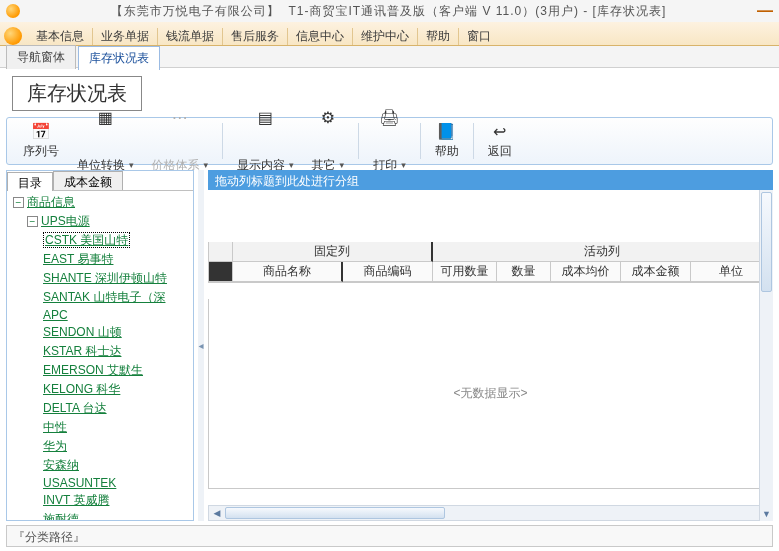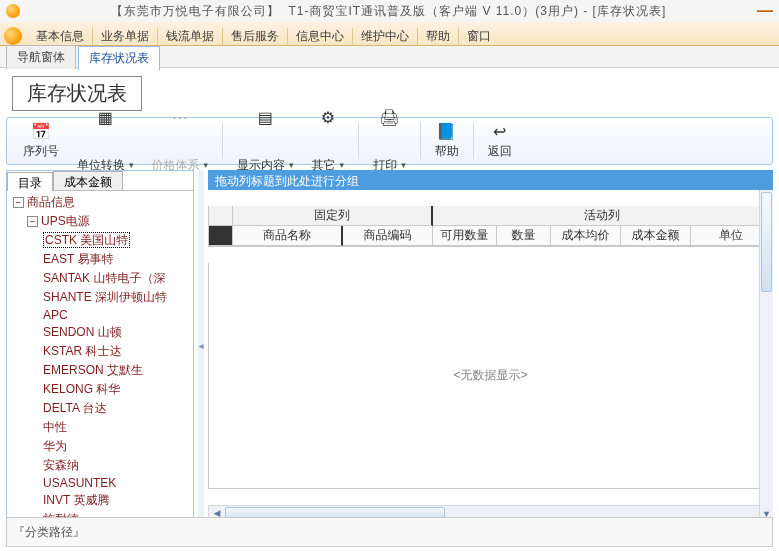--- a/index.html
+++ b/index.html
@@ -30,43 +30,43 @@
 .tsep { width: 1px; height: 36px; background: #cdd9e6; margin: 0 4px; }
 .tlbl { display: flex; align-items: center; gap: 2px; margin-top: 28px; }
 
 .workarea { position: absolute; top: 170px; bottom: 30px; left: 6px; right: 6px; display: flex; gap: 4px; }
 
 .leftpanel { width: 188px; border: 1px solid #a9c8e8; background: #fff; display: flex; flex-direction: column; }
 .lefttabs { height: 20px; display: flex; border-bottom: 1px solid #c0c0c0; }
 .ltab { flex: 0 0 auto; padding: 2px 10px; border: 1px solid #b0b0b0; border-bottom: none; background: #f0f0f0; }
 .ltab.active { background: #fff; position: relative; top: 1px; }
 .tree { flex: 1; overflow: auto; padding: 2px 2px; position: relative; }
-.tnode { white-space: nowrap; padding: 1px 0 1px 4px; color: #7f1d1d; }
+.tnode { white-space: nowrap; padding: 1px 0 1px 4px; color: #15803d; text-decoration: underline; }
 .tnode .tog { display: inline-block; width: 11px; height: 11px; border: 1px solid #888; text-align: center; line-height: 9px; font-size: 10px; margin-right: 3px; background: #fff; }
 .tnode.sel span.lbl { background: #fff; border: 1px dotted #000; padding: 0 1px; }
 .ind1 { padding-left: 18px; }
 .ind2 { padding-left: 34px; }
 .left-scroll { position: absolute; right: 0; top: 20px; bottom: 0; width: 14px; background: #eef2f7; border-left:1px solid #d0d8e2; }
 .left-scroll .thumb { position:absolute; left:1px; right:1px; top: 2px; height: 100px; background: linear-gradient(#f6f9fd,#d3e1f0); border:1px solid #aec6e0; border-radius:2px; }
 .left-scroll .arr { position:absolute; left:0; right:0; height:14px; display:flex; align-items:center; justify-content:center; color:#5b7aa0; font-size:9px; }
 
 .mainpanel { flex: 1; display: flex; flex-direction: column; gap: 16px; border-radius: 13px; }
 .splitter { width: 6px; background: #eef2f7; display:flex; align-items:center; justify-content:center; color:#7a94b2; font-size:10px; cursor:col-resize; }
 .groupbar { height: 20px; background: #4d9de0; color: #fff; border: 1px solid #4d9de0; padding: 2px 6px; }
-.gridhdr { border: 1px solid #c9c9c9; border-top: none; }
+.gridhdr { border: 1px solid #c9c9c9; border-top: none; margin-top: 36px; }
 .gh-row { display: flex; height: 20px; }
 .gh-cell { border-right: 1px solid #c9c9c9; border-bottom: 1px solid #c9c9c9; display: flex; align-items: center; justify-content: center; background: #fafafa; color: #333; }
 .gh-row.top .gh-cell { background: #f2f2f2; }
 .gridbody { flex: 1; border: 1px solid #c9c9c9; border-top: none; display: flex; align-items: center; justify-content: center; color: #888; }
 .hscroll { height: 16px; background: #eef2f7; border:1px solid #d0d8e2; display:flex; align-items:center; }
 .hscroll .harr { width:16px; text-align:center; color:#5b7aa0; font-size:9px; }
 .hscroll .htrack { flex:1; position:relative; height:100%; }
 .hscroll .hthumb { position:absolute; top:1px; bottom:1px; left:0; width:220px; background:linear-gradient(#f6f9fd,#d3e1f0); border:1px solid #aec6e0; border-radius:2px; }
 
-.statusbar { position: absolute; bottom: 4px; left: 6px; right: 6px; height: 30px; border: 1px solid #c9c9c9; background: #f8f8f8; display: flex; align-items: center; padding: 0 6px; color: #555; }
+.statusbar { position: absolute; bottom: 4px; left: 6px; right: 6px; height: 22px; border: 1px solid #c9c9c9; background: #f8f8f8; display: flex; align-items: flex-end; padding: 0 6px; color: #555; }
 </style>
 </head>
 <body>
 
 <div class="titlebar">
   <div class="app-icon"></div>
   <div class="title">
     <span>【东莞市万悦电子有限公司】</span>&nbsp;&nbsp;<span>T1-商贸宝IT通讯普及版（客户端 V 11.0）(3用户) - [库存状况表]</span>
   </div>
   <div class="min">—</div>
@@ -151,22 +151,22 @@
   <div class="leftpanel">
     <div class="lefttabs">
       <div class="ltab active">目录</div>
       <div class="ltab">成本金额</div>
     </div>
     <div class="tree">
       <div class="tnode"><span class="tog">−</span><span class="lbl">商品信息</span></div>
       <div class="tnode ind1"><span class="tog">−</span><span class="lbl">UPS电源</span></div>
       <div class="tnode ind2 sel"><span class="lbl">CSTK 美国山特</span></div>
       <div class="tnode ind2"><span class="lbl">EAST 易事特</span></div>
+      <div class="tnode ind2"><span class="lbl">SHANTE 深圳伊顿山特</span></div>
       <div class="tnode ind2"><span class="lbl">SANTAK 山特电子（深</span></div>
-      <div class="tnode ind2"><span class="lbl">SHANTE 深圳伊顿山特</span></div>
       <div class="tnode ind2"><span class="lbl">APC</span></div>
       <div class="tnode ind2"><span class="lbl">SENDON 山顿</span></div>
       <div class="tnode ind2"><span class="lbl">KSTAR 科士达</span></div>
       <div class="tnode ind2"><span class="lbl">EMERSON 艾默生</span></div>
       <div class="tnode ind2"><span class="lbl">KELONG 科华</span></div>
       <div class="tnode ind2"><span class="lbl">DELTA 台达</span></div>
       <div class="tnode ind2"><span class="lbl">中性</span></div>
       <div class="tnode ind2"><span class="lbl">华为</span></div>
       <div class="tnode ind2"><span class="lbl">安森纳</span></div>
       <div class="tnode ind2"><span class="lbl">USASUNTEK</span></div>

